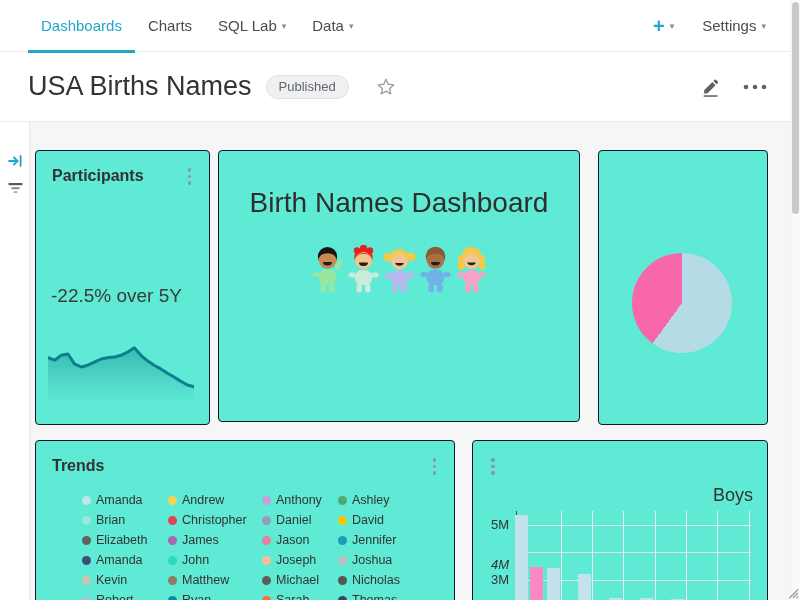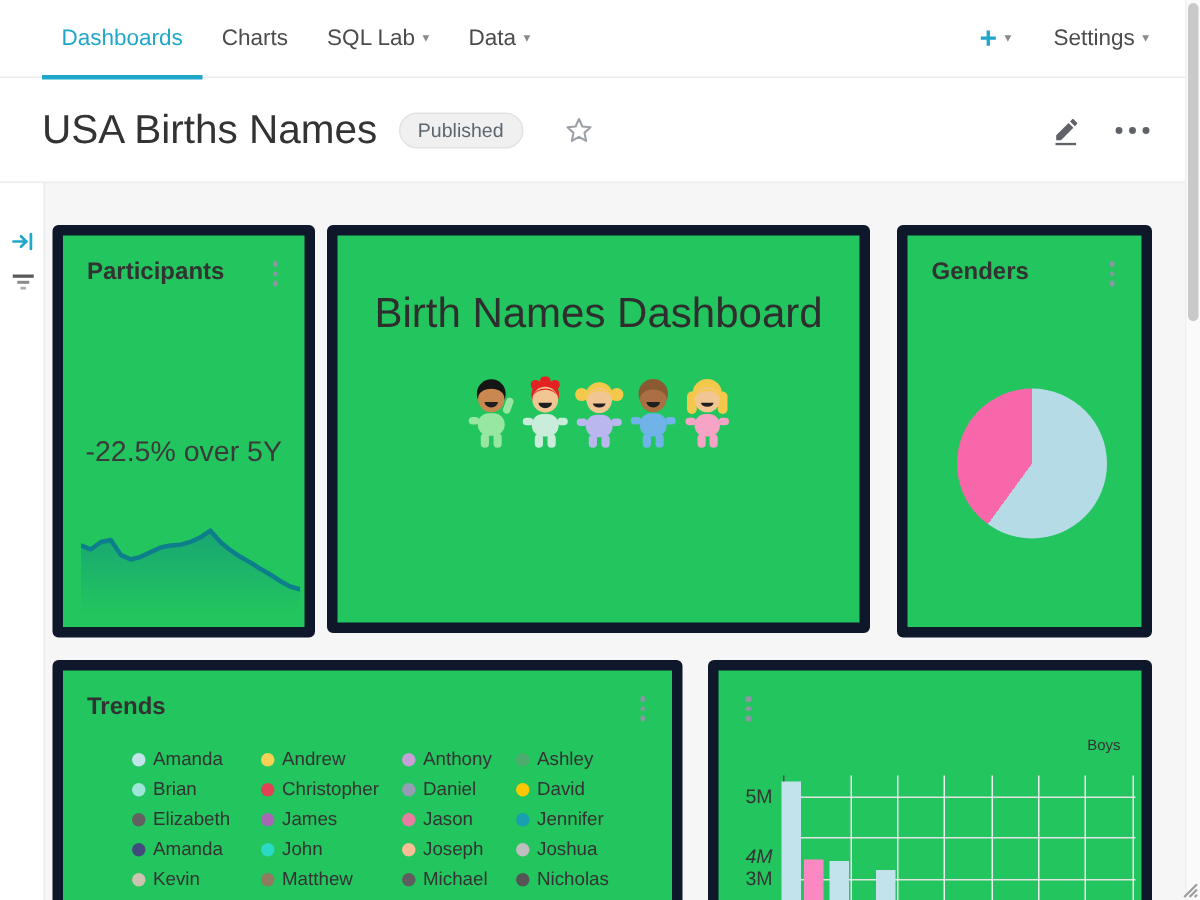--- a/index.html
+++ b/index.html
@@ -32,21 +32,21 @@
            height:24px; line-height:22px; padding:0 12px; font-size:13px; color:#5c6670; cursor:pointer; }
   .star { margin-left:26px; display:flex; cursor:pointer; }
   .header-right { margin-left:auto; display:flex; align-items:center; gap:20px; }
   .hr-icon { display:flex; cursor:pointer; }
 
   
   .content { position:absolute; top:122px; left:0; width:800px; height:478px; background:#f6f6f6; overflow:hidden; }
   .rail { position:absolute; left:0; top:0; width:30px; height:478px; background:#fff; border-right:1px solid #eaeaea; }
   .rail-icon { position:absolute; left:7px; cursor:pointer; display:flex; }
 
-  .card { position:absolute; background:#22c55e; border:7px solid #0f172a; border-radius:4px; }
+  .card { position:absolute; background:#5eead4; border:1px solid #0f172a; border-radius:4px; }
   .card-head { display:flex; justify-content:space-between; align-items:center; padding:14px 16px 0; }
   .card-title { font-size:16px; font-weight:600; color:#323232; }
   .kebab { display:flex; flex-direction:column; gap:3px; cursor:pointer; padding:3px 2px; }
   .kebab i { width:3.5px; height:3.5px; border-radius:50%; background:#8b97a3; }
 
   #card-participants { left:35px; top:28px; width:175px; height:275px; }
   .big-number { position:absolute; left:15px; top:74px; font-size:46px; font-weight:500; color:#333; letter-spacing:-1.5px; }
   .big-sub { position:absolute; left:15px; top:134px; font-size:19px; color:#3a3a3a; }
   .trend-svg { position:absolute; left:12px; top:190px; }
 
@@ -57,21 +57,21 @@
   #card-genders { left:598px; top:28px; width:170px; height:275px; }
   .pie { position:absolute; left:33px; top:102px; width:100px; height:100px; border-radius:50%; }
 
   #card-trends { left:35px; top:318px; width:420px; height:200px; }
   .lg-grid { position:absolute; left:46px; top:50px; display:grid; grid-template-columns:86px 94px 76px 92px; row-gap:2px; }
   .lg-item { display:flex; align-items:center; gap:5px; height:18px; font-size:12.5px; color:#333; cursor:pointer; white-space:nowrap; }
   .lg-dot { width:9px; height:9px; border-radius:50%; flex:none; }
 
   #card-gbs { left:472px; top:318px; width:296px; height:200px; }
   .gbs-legend { position:absolute; right:14px; top:44px; display:flex; align-items:center; gap:6px;
-                font-size:10px; color:#333; cursor:pointer; }
+                font-size:18px; color:#333; cursor:pointer; }
   .gbs-legend-dot { width:12px; height:12px; border-radius:50%; }
   .ytick { position:absolute; width:32px; text-align:right; font-size:13px; color:#333; left:4px; }
   .hgrid { position:absolute; left:44px; width:234px; height:1px; background:#e4e4e4; }
   .vgrid { position:absolute; top:70px; width:1px; height:130px; background:#ececec; }
   .yaxis { position:absolute; left:43px; top:70px; width:1px; height:130px; background:#4a4a4a; }
   .bar { position:absolute; width:13px; z-index:2; }
 
   
   .scroll-track { position:absolute; right:0; top:0; width:10px; height:600px; background:#fafafa;
                   border-left:1px solid #efefef; z-index:40; }
@@ -240,28 +240,20 @@
         <rect x="8" y="25" width="17" height="15" rx="7.5" fill="#f6a3c5"></rect>
         <rect x="2" y="27.5" width="7" height="5" rx="2.5" fill="#f6a3c5"></rect>
         <rect x="24" y="27.5" width="7" height="5" rx="2.5" fill="#f6a3c5"></rect>
         <rect x="10" y="38.5" width="5.5" height="9" rx="2.7" fill="#f6a3c5"></rect>
         <rect x="18" y="38.5" width="5.5" height="9" rx="2.7" fill="#f6a3c5"></rect>
       </svg>
     </div>
   </div>
 
   <div class="card" id="card-genders">
-    <div class="card-head">
-      <span class="card-title">Genders</span>
-      <span class="kebab">
-          <i></i>
-          <i></i>
-          <i></i>
-        </span>
-    </div>
     <div class="pie" style="background: conic-gradient(rgb(181, 219, 230) 0deg, rgb(181, 219, 230) 216deg, rgb(247, 103, 170) 216deg, rgb(247, 103, 170) 360deg);"></div>
   </div>
 
   <div class="card" id="card-trends">
     <div class="card-head">
       <span class="card-title">Trends</span>
       <span class="kebab">
           <i></i>
           <i></i>
           <i></i>

